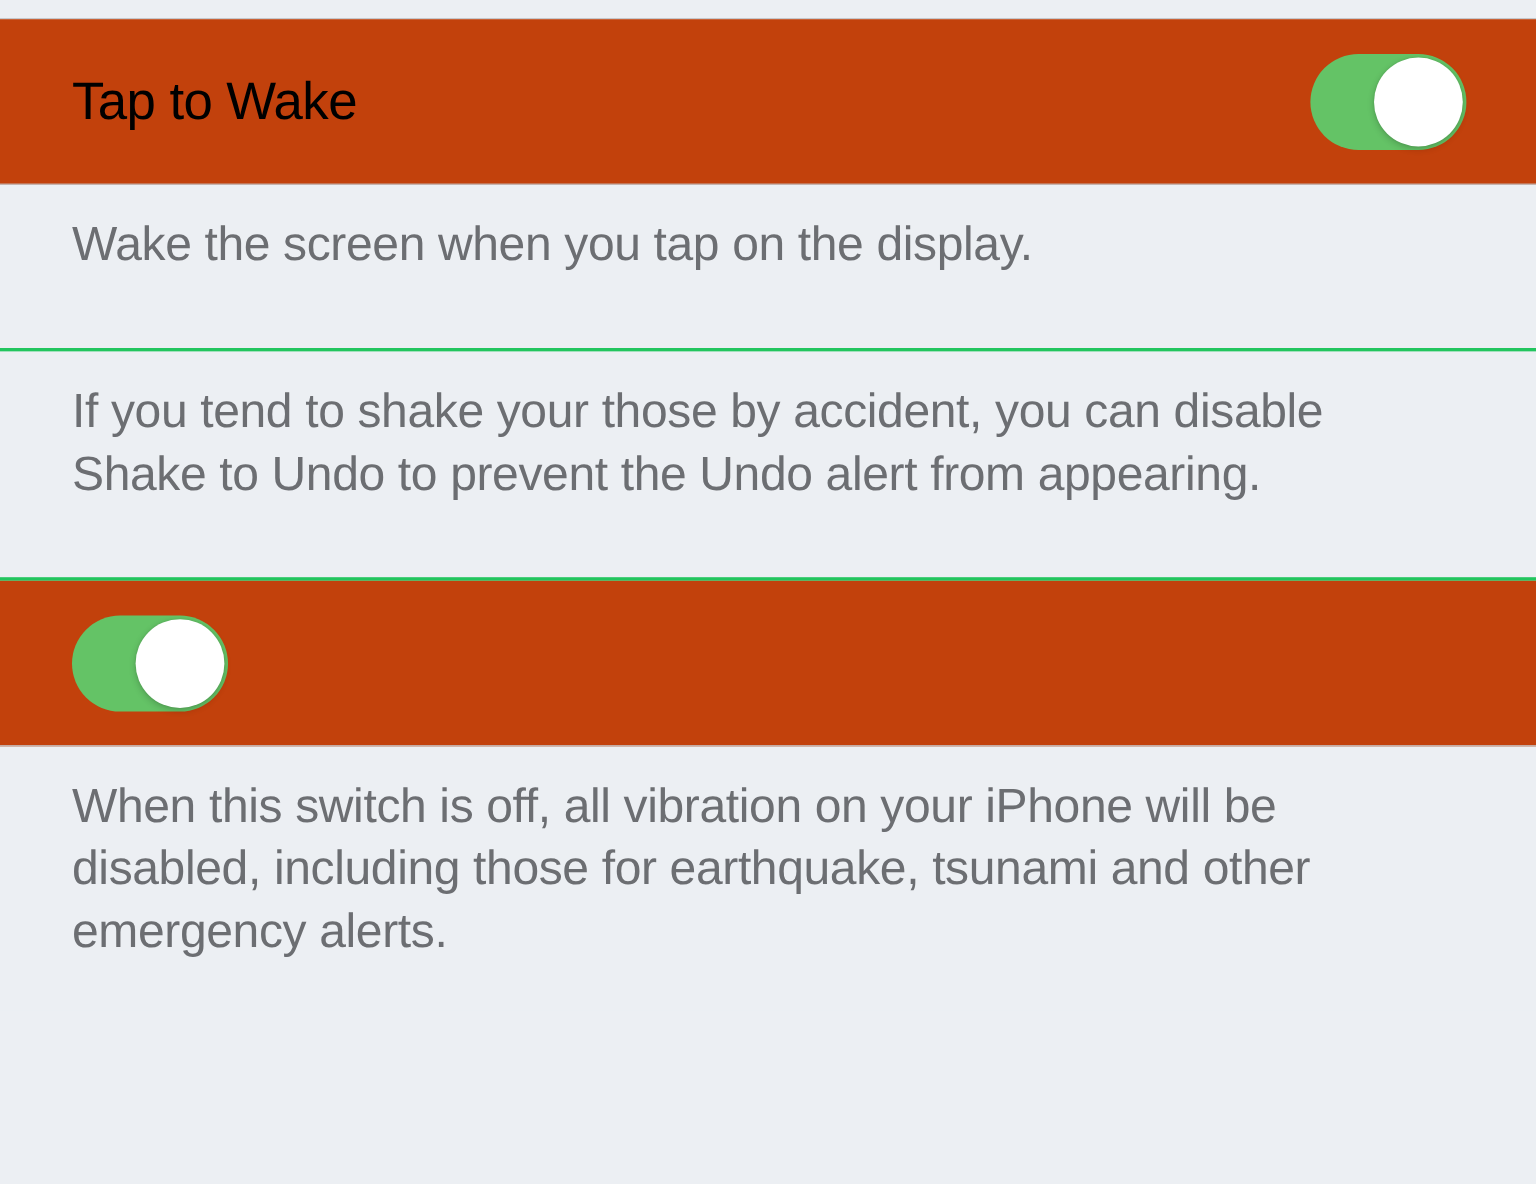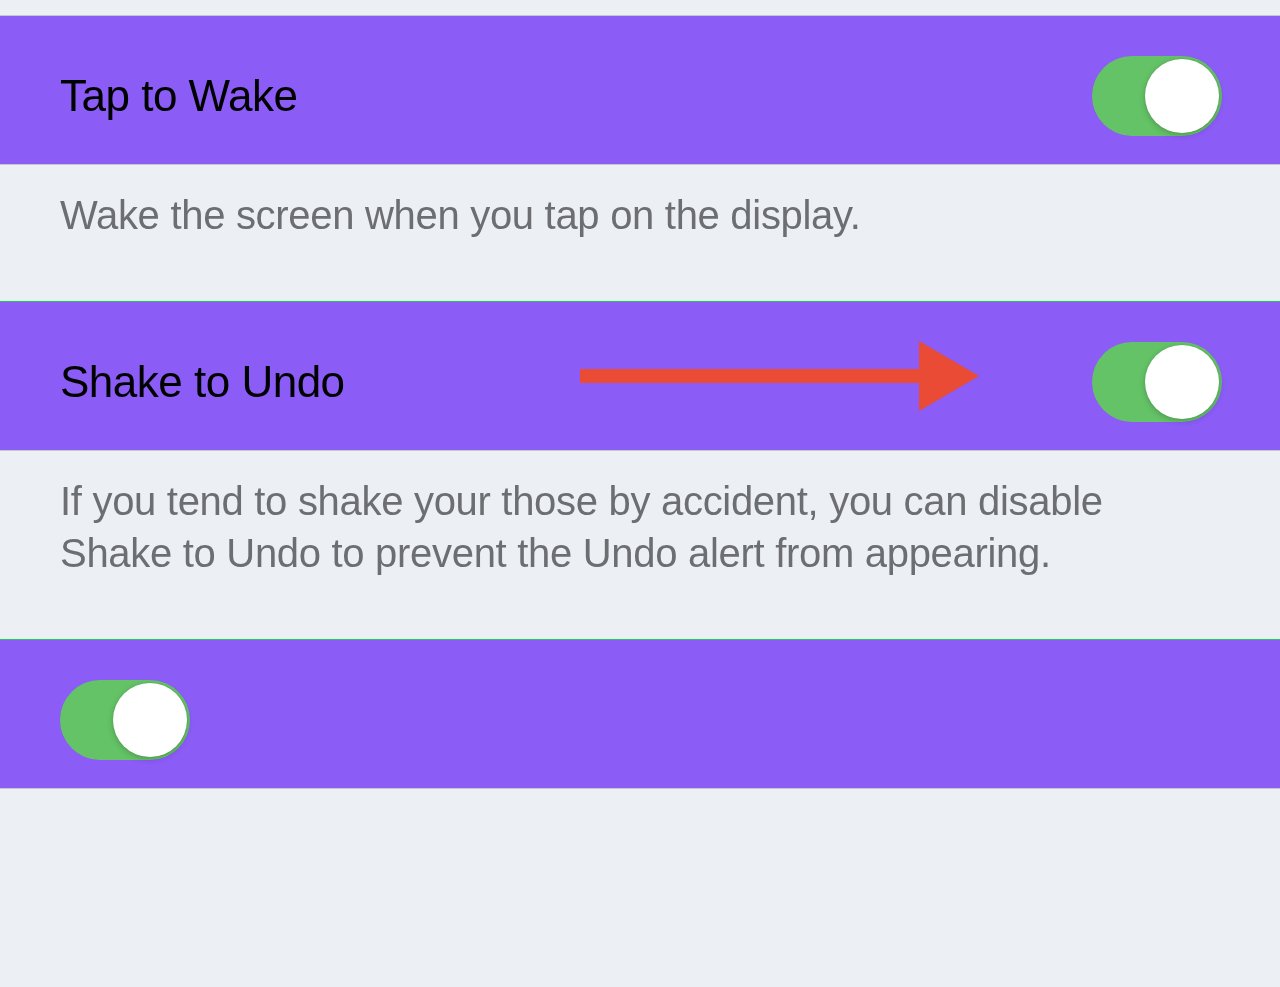--- a/index.html
+++ b/index.html
@@ -16,42 +16,42 @@
     }
     .settings-container {
       width: 100%;
     }
     .top-gap {
       height: 16px;
       background: #eceff3;
       border-bottom: 1px solid #c5c7cb;
     }
     .setting-row {
-      background: #8b5cf6;
+      background: #c2410c;
       display: flex;
       align-items: center;
       justify-content: space-between;
-      padding: 40px 58px 28px 60px;
+      padding: 29px 58px 28px 60px;
       border-bottom: 1px solid #c5c7cb;
       position: relative;
     }
     .setting-label {
       font-size: 44px;
       font-weight: 400;
       color: #000000;
       letter-spacing: -0.5px;
     }
     .setting-description {
       background: #eceff3;
       padding: 24px 60px 60px 60px;
       font-size: 40px;
       color: #6c6e72;
       line-height: 1.3;
       letter-spacing: -0.3px;
-      border-bottom: 1px solid #22c55e;
+      border-bottom: 3px solid #22c55e;
     }
     .setting-description.last {
       border-bottom: none;
       padding-bottom: 40px;
     }
     .toggle-switch {
       width: 130px;
       height: 80px;
       background: #64c366;
       border-radius: 40px;
@@ -99,30 +99,21 @@
   <div class="top-gap"></div>
 
   <div class="setting-row">
     <span class="setting-label">Tap to Wake</span>
     <div class="toggle-switch">
       <div class="knob"></div>
     </div>
   </div>
   <div class="setting-description">Wake the screen when you tap on the display.</div>
 
-  <div class="setting-row">
-    <span class="setting-label">Shake to Undo</span>
-    <div class="arrow-annotation">
-      <div class="arrow-line"></div>
-      <div class="arrow-head"></div>
-    </div>
-    <div class="toggle-switch">
-      <div class="knob"></div>
-    </div>
-  </div>
   <div class="setting-description">If you tend to shake your those by accident, you can disable Shake to Undo to prevent the Undo alert from appearing.</div>
 
   <div class="setting-row">
     <div class="toggle-switch">
       <div class="knob"></div>
     </div>
   </div>
+  <div class="setting-description last">When this switch is off, all vibration on your iPhone will be disabled, including those for earthquake, tsunami and other emergency alerts.</div>
 </div>
 
 </body></html>

